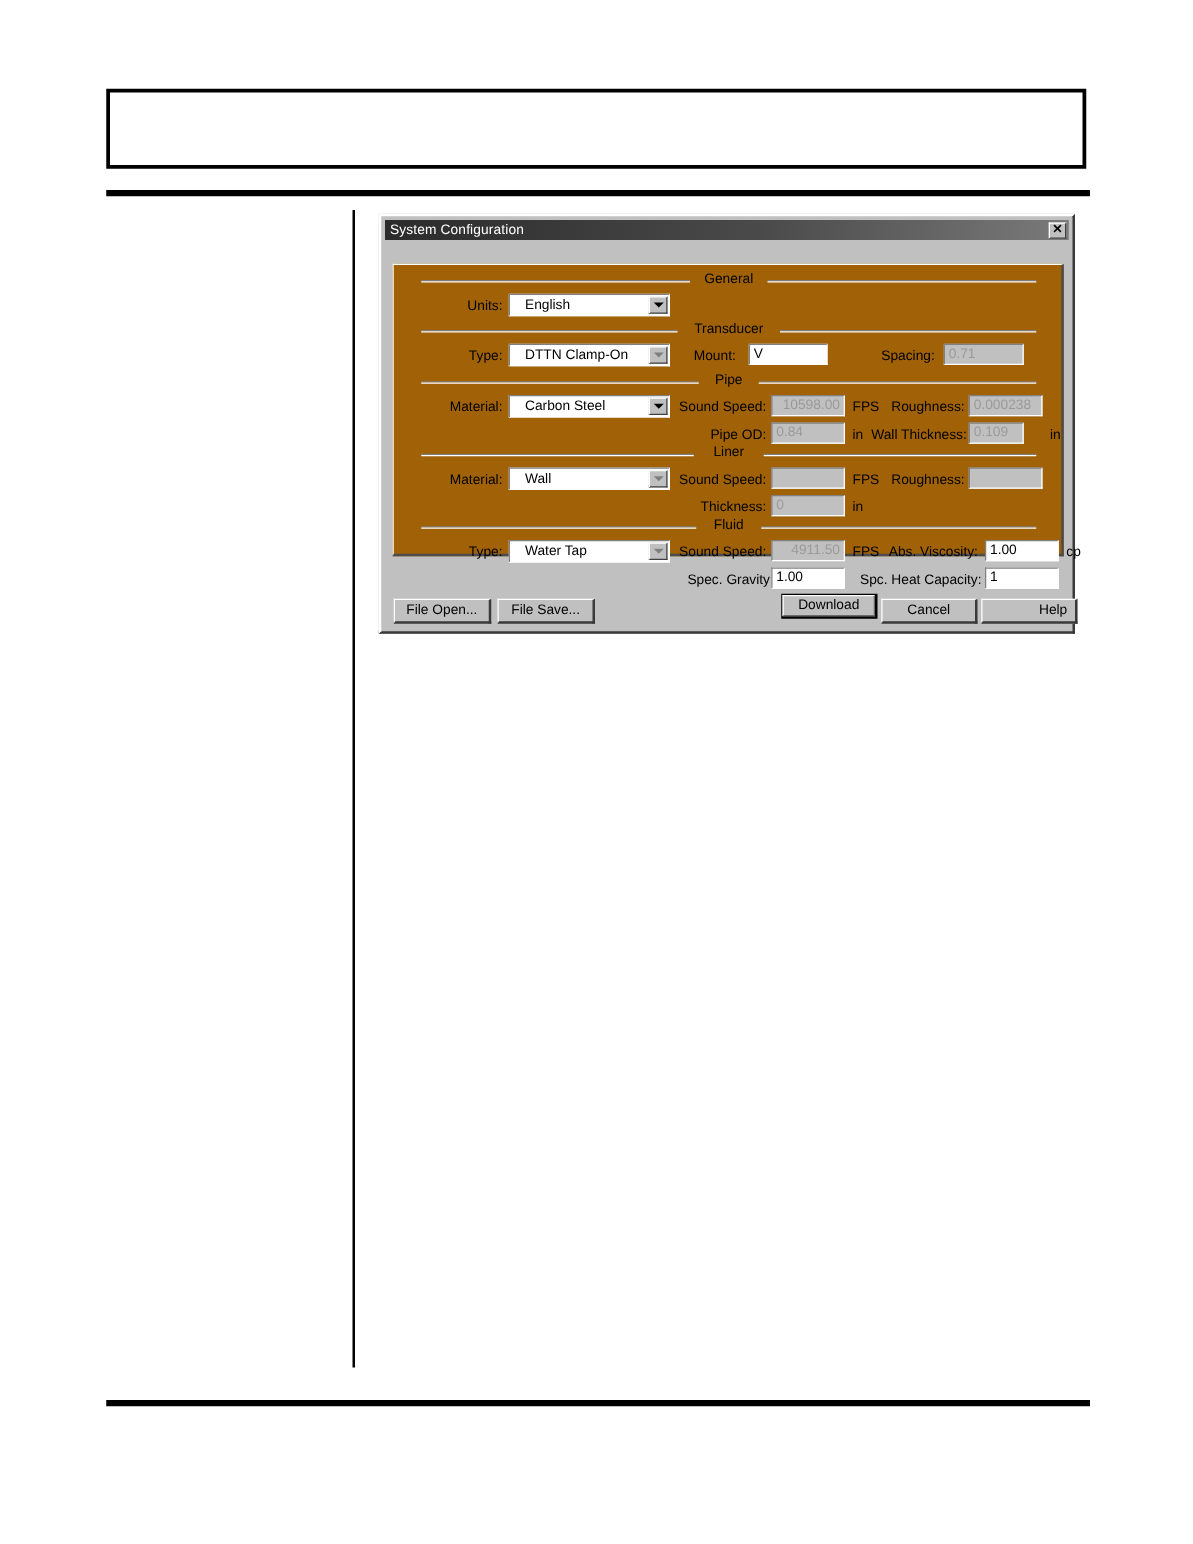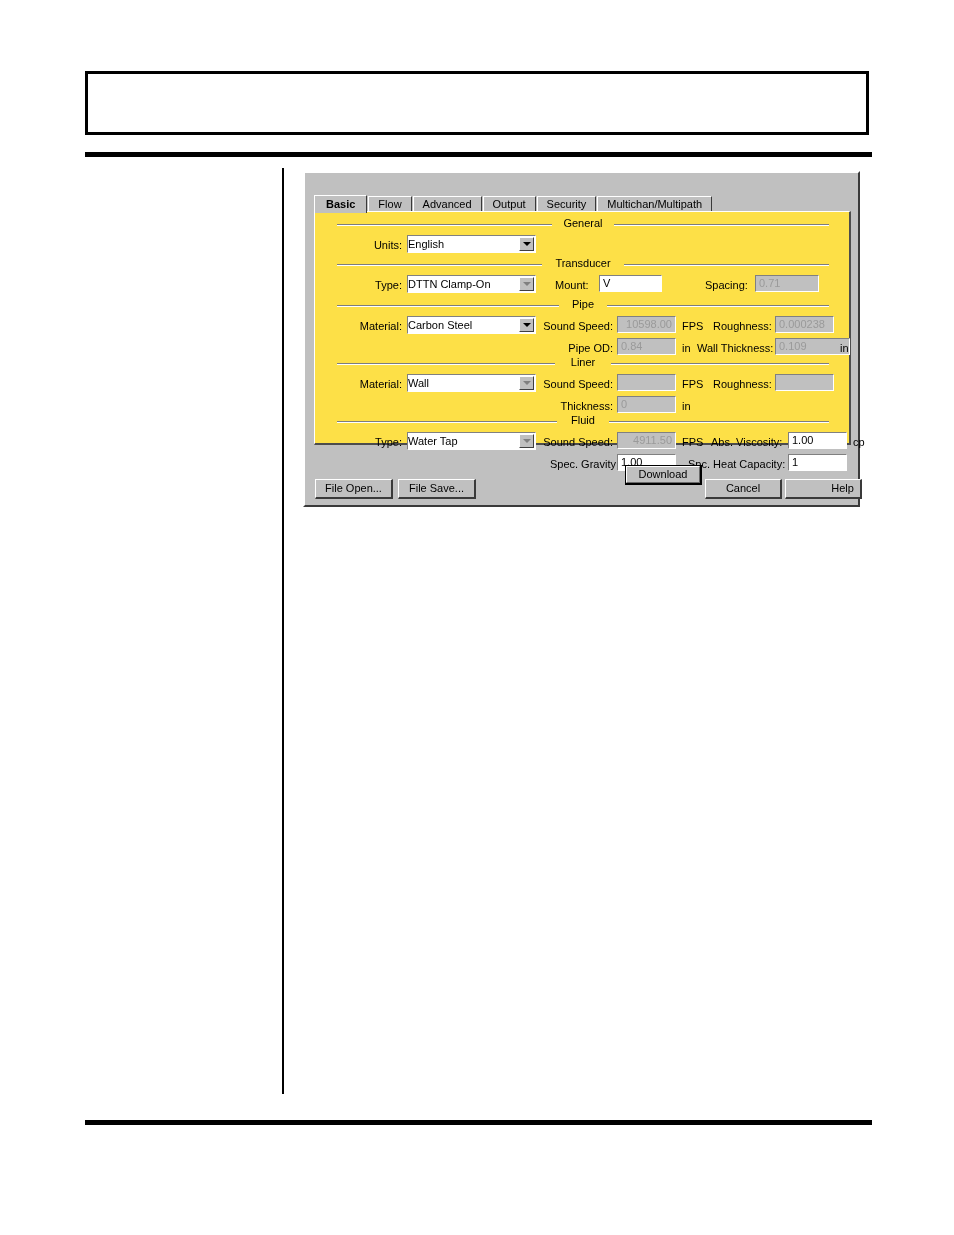--- a/index.html
+++ b/index.html
@@ -139,21 +139,21 @@
     z-index: 3;
     padding: 0 11px;
   }
 
   .tabpanel {
     position: absolute;
     left: 9px;
     top: 38px;
     width: 537px;
     height: 234px;
-    background: #fde047;
+    background: #a16207;
     border-top: 1px solid #ffffff;
     border-left: 1px solid #ffffff;
     border-right: 2px solid #4c4c4c;
     border-bottom: 2px solid #4c4c4c;
     box-sizing: border-box;
   }
 
   
   .group {
     position: absolute;
@@ -223,21 +223,21 @@
     border-bottom: 1px solid #ffffff;
     box-sizing: border-box;
     display: flex;
     align-items: center;
     cursor: pointer;
   }
   .combo .val {
     flex: 1;
     font-size: 11px;
     line-height: 16px;
-    padding-left: 0;
+    padding-left: 12px;
     color: #000000;
     overflow: hidden;
     white-space: nowrap;
   }
   .combo .arrow {
     width: 15px;
     height: 14px;
     margin-right: 1px;
     background: #c0c0c0;
     border-top: 1px solid #ffffff;
@@ -295,29 +295,25 @@
 </head>
 <body>
 
 <div class="page-header-box"></div>
 <div class="rule-top"></div>
 <div class="column-divider"></div>
 <div class="rule-bottom"></div>
 
 <div class="dialog">
 
-
-  <div class="tabstrip">
-    <span class="tab active">Basic</span>
-    <span class="tab">Flow</span>
-    <span class="tab">Advanced</span>
-    <span class="tab">Output</span>
-    <span class="tab">Security</span>
-    <span class="tab">Multichan/Multipath</span>
+  <div class="titlebar">
+    <span class="titlebar-text">System Configuration</span>
+    <span class="close-btn">✕</span>
   </div>
+
 
   <div class="tabpanel">
 
     <div class="group" style="top:12px;">
       <span class="line-l" style="left:0; width:215px;"></span>
       <span class="cap" style="left:215px; width:62px;">General</span>
       <span class="line-r" style="left:277px; width:215px;"></span>
     </div>
     <span class="fld lbl" style="left:39px; top:27px; width:48px; text-align:right;">Units:</span>
     <div class="combo" style="left:92px; top:23px; width:129px;">
@@ -359,21 +355,21 @@
     <span class="fld lbl" style="left:222px; top:108px; width:76px; text-align:right;">Sound Speed:</span>
     <div class="textbox disabled" style="left:302px; top:104px; width:59px; text-align:right;">10598.00</div>
     <span class="fld lbl" style="left:367px; top:108px;">FPS</span>
     <span class="fld lbl" style="left:398px; top:108px;">Roughness:</span>
     <div class="textbox disabled" style="left:460px; top:104px; width:59px;">0.000238</div>
 
     <span class="fld lbl" style="left:222px; top:130px; width:76px; text-align:right;">Pipe OD:</span>
     <div class="textbox disabled" style="left:302px; top:126px; width:59px;">0.84</div>
     <span class="fld lbl" style="left:367px; top:130px;">in</span>
     <span class="fld lbl" style="left:382px; top:130px;">Wall Thickness:</span>
-    <div class="textbox disabled" style="left:460px; top:126px; width:75px;">0.109</div>
+    <div class="textbox disabled" style="left:460px; top:126px; width:44px;">0.109</div>
     <span class="fld lbl" style="left:525px; top:130px;">in</span>
 
     <div class="group" style="top:151px;">
       <span class="line-l" style="left:0; width:218px;"></span>
       <span class="cap" style="left:218px; width:56px;">Liner</span>
       <span class="line-r" style="left:274px; width:218px;"></span>
     </div>
     <span class="fld lbl" style="left:22px; top:166px; width:65px; text-align:right;">Material:</span>
     <div class="combo disabled" style="left:92px; top:162px; width:129px;">
       <span class="val">Wall</span>
@@ -412,19 +408,19 @@
 
     <span class="fld lbl" style="left:228px; top:246px; width:76px; text-align:right;">Spec. Gravity:</span>
     <div class="textbox" style="left:302px; top:242px; width:59px;">1.00</div>
     <span class="fld lbl" style="left:373px; top:246px;">Spc. Heat Capacity:</span>
     <div class="textbox" style="left:473px; top:242px; width:59px;">1</div>
 
   </div>
 
   <div class="btn" style="left:10px; top:306px; width:78px;">File Open...</div>
   <div class="btn" style="left:93px; top:306px; width:78px;">File Save...</div>
-  <div class="btn default" style="left:320px; top:292px; width:77px;">
+  <div class="btn default" style="left:320px; top:302px; width:77px;">
       <span class="inner">Download</span>
     </div>
   <div class="btn" style="left:400px; top:306px; width:77px;">Cancel</div>
   <div class="btn" style="left:480px; top:306px; width:77px;padding-left:39px;">Help</div>
 
 </div>
 
 </body></html>

